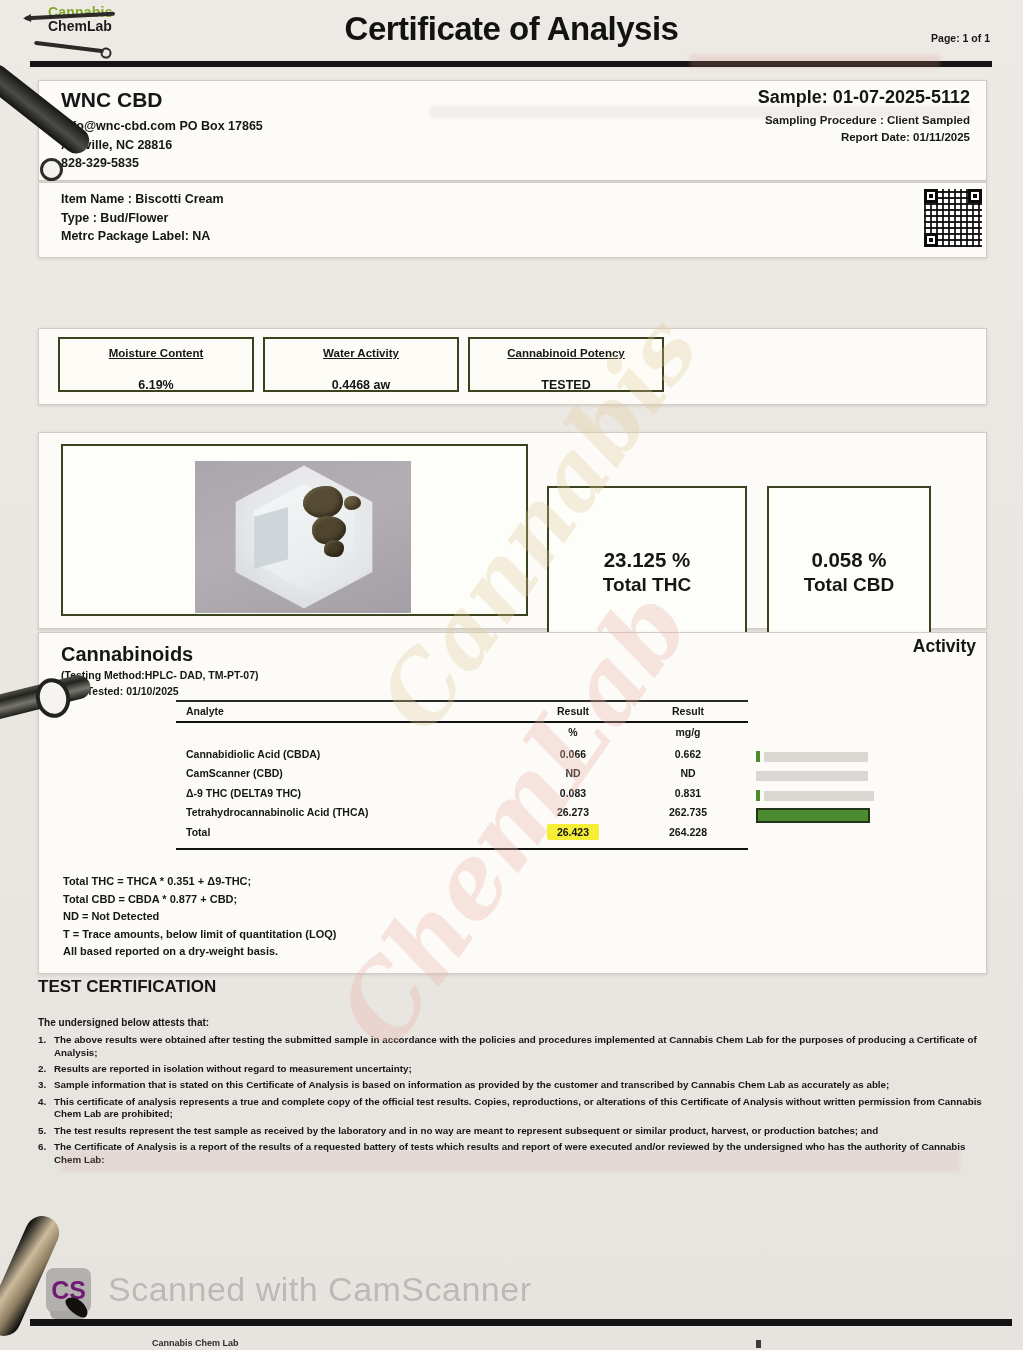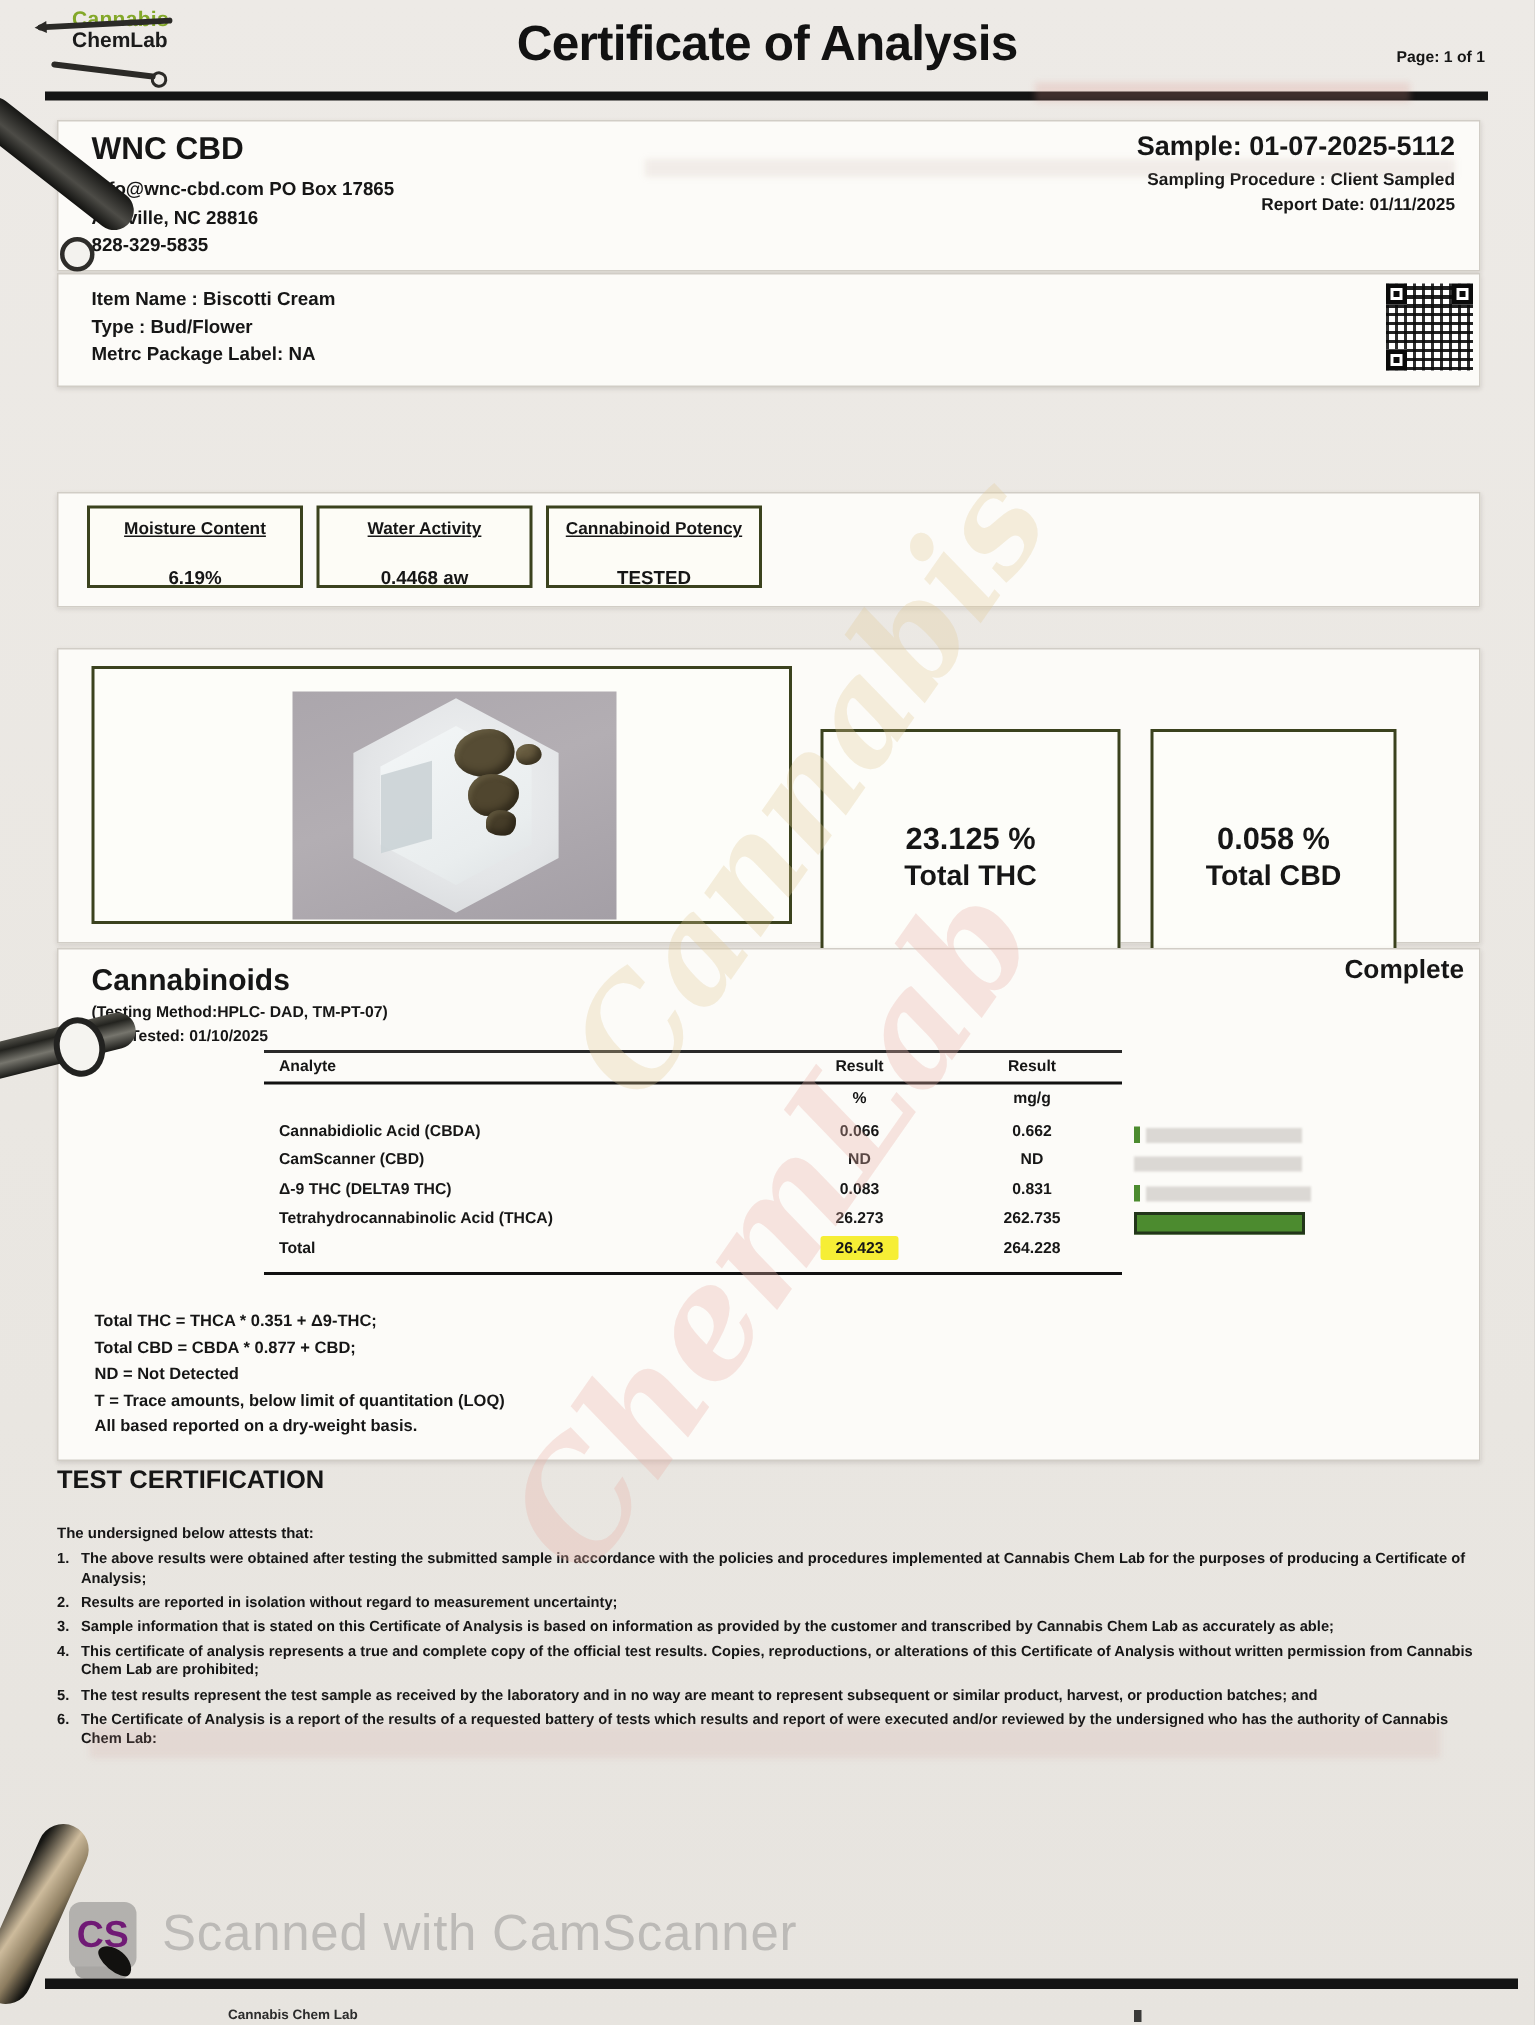--- a/index.html
+++ b/index.html
@@ -30,21 +30,21 @@
   .item-lines .ln{font-size:12.5px;font-weight:700;line-height:18.5px;}
   .qr{position:absolute;right:4px;top:6px;width:58px;height:58px;background:#fff;
     background-image:
       repeating-linear-gradient(0deg,rgba(10,10,10,.9) 0 2px,transparent 2px 6px),
       repeating-linear-gradient(90deg,rgba(10,10,10,.85) 0 2px,#fff 2px 6px);}
   .qr .finder{position:absolute;width:14px;height:14px;background:#fff;border:3px solid #0a0a0a;box-sizing:border-box;}
   .qr .finder::after{content:"";position:absolute;left:2px;top:2px;width:4px;height:4px;background:#0a0a0a;}
   .qr .f-tl{left:0;top:0;} .qr .f-tr{right:0;top:0;} .qr .f-bl{left:0;bottom:0;}
   
   .summary-row{position:absolute;left:19px;top:8px;display:flex;gap:9px;}
-  .mini-box{width:144px;height:55px;border:2px solid #3b421e;background:#fdfcf6;
+  .mini-box{width:196px;height:55px;border:2px solid #3b421e;background:#fdfcf6;
     text-align:center;box-sizing:border-box;padding-top:8px;}
   .mini-box .lbl{font-size:11.5px;font-weight:700;text-decoration:underline;}
   .mini-box .val{font-size:12.5px;font-weight:700;margin-top:19px;}
   
   .greenbox{position:absolute;border:2px solid #3b421e;background:#fdfdf9;box-sizing:border-box;}
   .photo-box{left:22px;top:11px;width:467px;height:172px;}
   .photo{position:absolute;left:132px;top:15px;width:216px;height:152px;
     background:linear-gradient(160deg,#aba6ac 0%,#b3aeb3 45%,#a49fa6 100%);}
   .hex{position:absolute;left:33px;top:3px;width:152px;height:146px;
     clip-path:polygon(50% 1%,95% 26%,95% 74%,50% 99%,5% 74%,5% 26%);
@@ -198,21 +198,21 @@
       <div class="lbl">Total THC</div>
     </div>
     <div class="greenbox totalbox cbd-box">
       <div class="val">0.058 %</div>
       <div class="lbl">Total CBD</div>
     </div>
   </div>
 
   <div class="panel" style="left:38px;top:632px;width:947px;height:340px;">
     <div class="cann-heading">Cannabinoids</div>
-    <div class="cann-status">Complete</div>
+    <div class="cann-status">Activity</div>
     <div class="cann-method">(Testing Method:HPLC- DAD, TM-PT-07)</div>
     <div class="cann-date">Date Tested: 01/10/2025</div>
 
     <div class="tbl">
       <div class="thin"></div>
       <div class="trow hdr">
         <div class="c-an">Analyte</div>
         <div class="c-p">Result</div>
         <div class="c-m">Result</div>
       </div>

